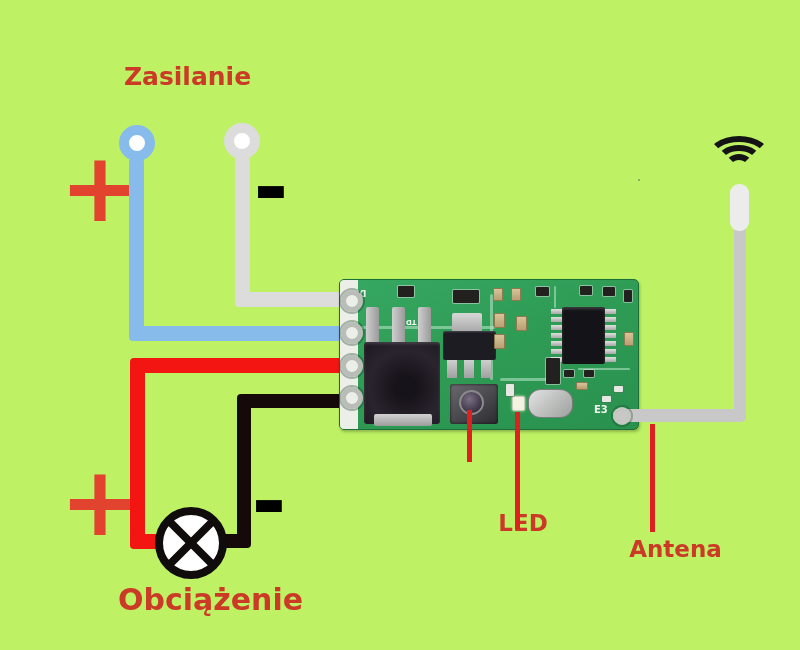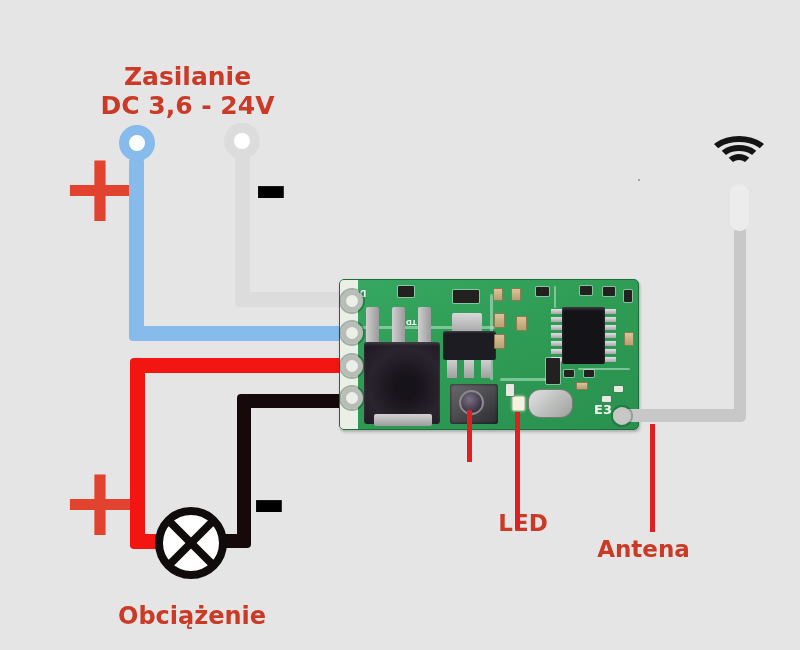--- a/index.html
+++ b/index.html
@@ -1,28 +1,28 @@
 <!DOCTYPE html>
 <html style="--label-red: #ca3a27; --plus-red: #e2432e; --pointer-red: #e02020; --wire-red: #f21511; --wire-blue: #86bbeb; --wire-gray: #dcdcdc; --wire-black: #150909; --antenna-gray: #c8c8c8; --antenna-tip: #ececec; --pcb-green: #2f9c55; --pcb-dark: #1d6f39; --wifi-black: #141414;"><head>
 <meta charset="utf-8">
 <style>
   html,body{margin:0;padding:0;background:#fff;}
   #stage{
-    position:relative;width:800px;height:650px;background:#e5e5e5;overflow:hidden;
+    position:relative;width:800px;height:650px;background:#bef264;overflow:hidden;
     font-family:"DejaVu Sans","Liberation Sans",sans-serif;
   }
   .abs{position:absolute;}
   
   .red-label{color:var(--label-red);font-weight:bold;text-align:center;}
   #title{left:90px;top:62px;width:195px;font-size:25px;line-height:29px;letter-spacing:0px;}
   .pointer-label{font-size:23px;}
   #label-learning{left:404px;top:464px;width:115px;}
   #label-led{left:478px;top:510px;width:90px;}
-  #label-antenna{left:596px;top:536px;width:95px;}
-  #label-load{left:118px;top:602px;width:148px;font-size:24px;}
+  #label-antenna{left:628px;top:536px;width:95px;}
+  #label-load{left:118px;top:582px;width:148px;font-size:30px;}
   .plusminus{display:flex;align-items:center;justify-content:center;font-weight:bold;line-height:1;}
   .plus{color:var(--plus-red);font-size:96px;width:56px;height:52px;}
   .minus{color:#000;font-size:84px;width:28px;height:30px;}
   #plus-top{left:72px;top:162px;}
   #minus-top{left:257px;top:172px;}
   #plus-bottom{left:72px;top:476px;}
   #minus-bottom{left:255px;top:486px;}
   
   .wire{position:absolute;border-radius:4px;}
   .w-blue{background:var(--wire-blue);}
@@ -73,21 +73,20 @@
   
   #bulb{left:147px;top:499px;z-index:30;}
 </style>
 </head>
 <body>
 
 <div id="stage">
 
   <div class="abs red-label" id="title">
     <div>Zasilanie</div>
-    <div>DC 3,6 - 24V</div>
   </div>
 
   <div class="abs plusminus plus" id="plus-top">+</div>
   <div class="abs plusminus minus" id="minus-top">-</div>
   <div class="abs plusminus plus" id="plus-bottom">+</div>
   <div class="abs plusminus minus" id="minus-bottom">-</div>
 
   <div class="ring" id="ring-blue"></div>
   <div class="ring" id="ring-gray"></div>
 
@@ -115,21 +114,21 @@
     <div id="pad-strip"></div>
 
     <div class="trace" style="left:20px;top:46px;width:135px;height:3px;"></div>
     <div class="trace" style="left:150px;top:14px;width:3px;height:86px;"></div>
     <div class="trace" style="left:160px;top:98px;width:60px;height:3px;"></div>
     <div class="trace" style="left:238px;top:88px;width:52px;height:2px;"></div>
     <div class="trace" style="left:214px;top:6px;width:2px;height:22px;"></div>
 
     <div class="silk" style="left:14px;top:8px;transform:rotate(180deg);">D2</div>
     <div class="silk" style="left:66px;top:38px;font-size:7px;transform:rotate(180deg);">TD</div>
-    <div class="silk" style="left:254px;top:126px;font-size:13px;">E3</div>
+    <div class="silk" style="left:254px;top:126px;font-size:10px;">E3</div>
 
     <div class="leg" style="left:26px;top:27px;width:13px;height:38px;"></div>
     <div class="leg" style="left:52px;top:27px;width:13px;height:38px;"></div>
     <div class="leg" style="left:78px;top:27px;width:13px;height:38px;"></div>
     <div id="mosfet"></div>
     <div id="mosfet-tab"></div>
 
     <div id="sot-tab"></div>
     <div id="sot-body"></div>
     <div class="sot-leg" style="left:107px;"></div>

